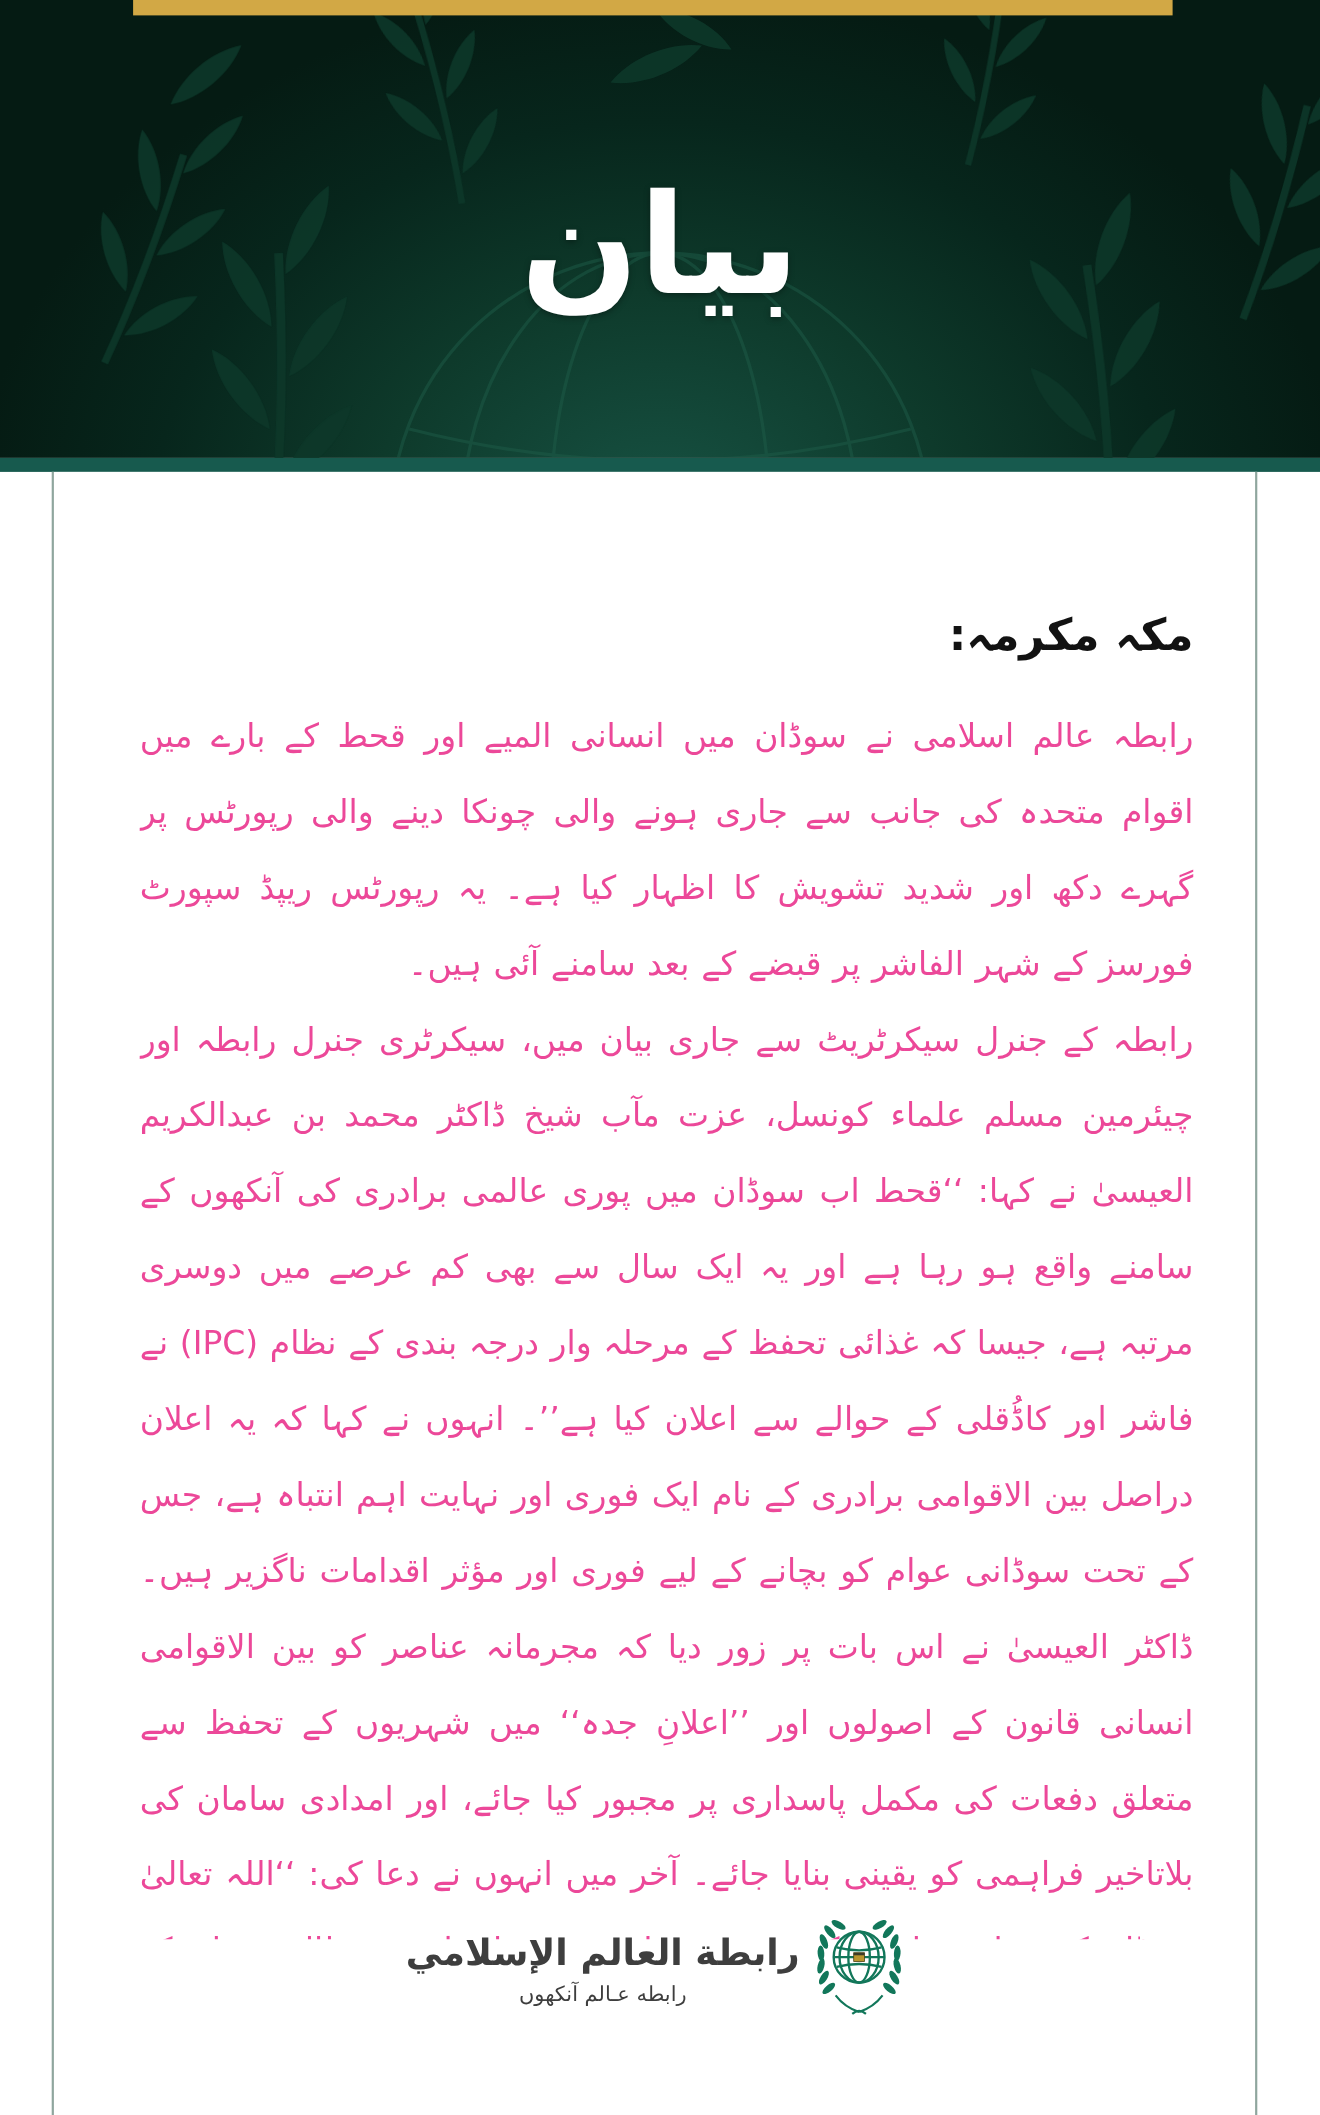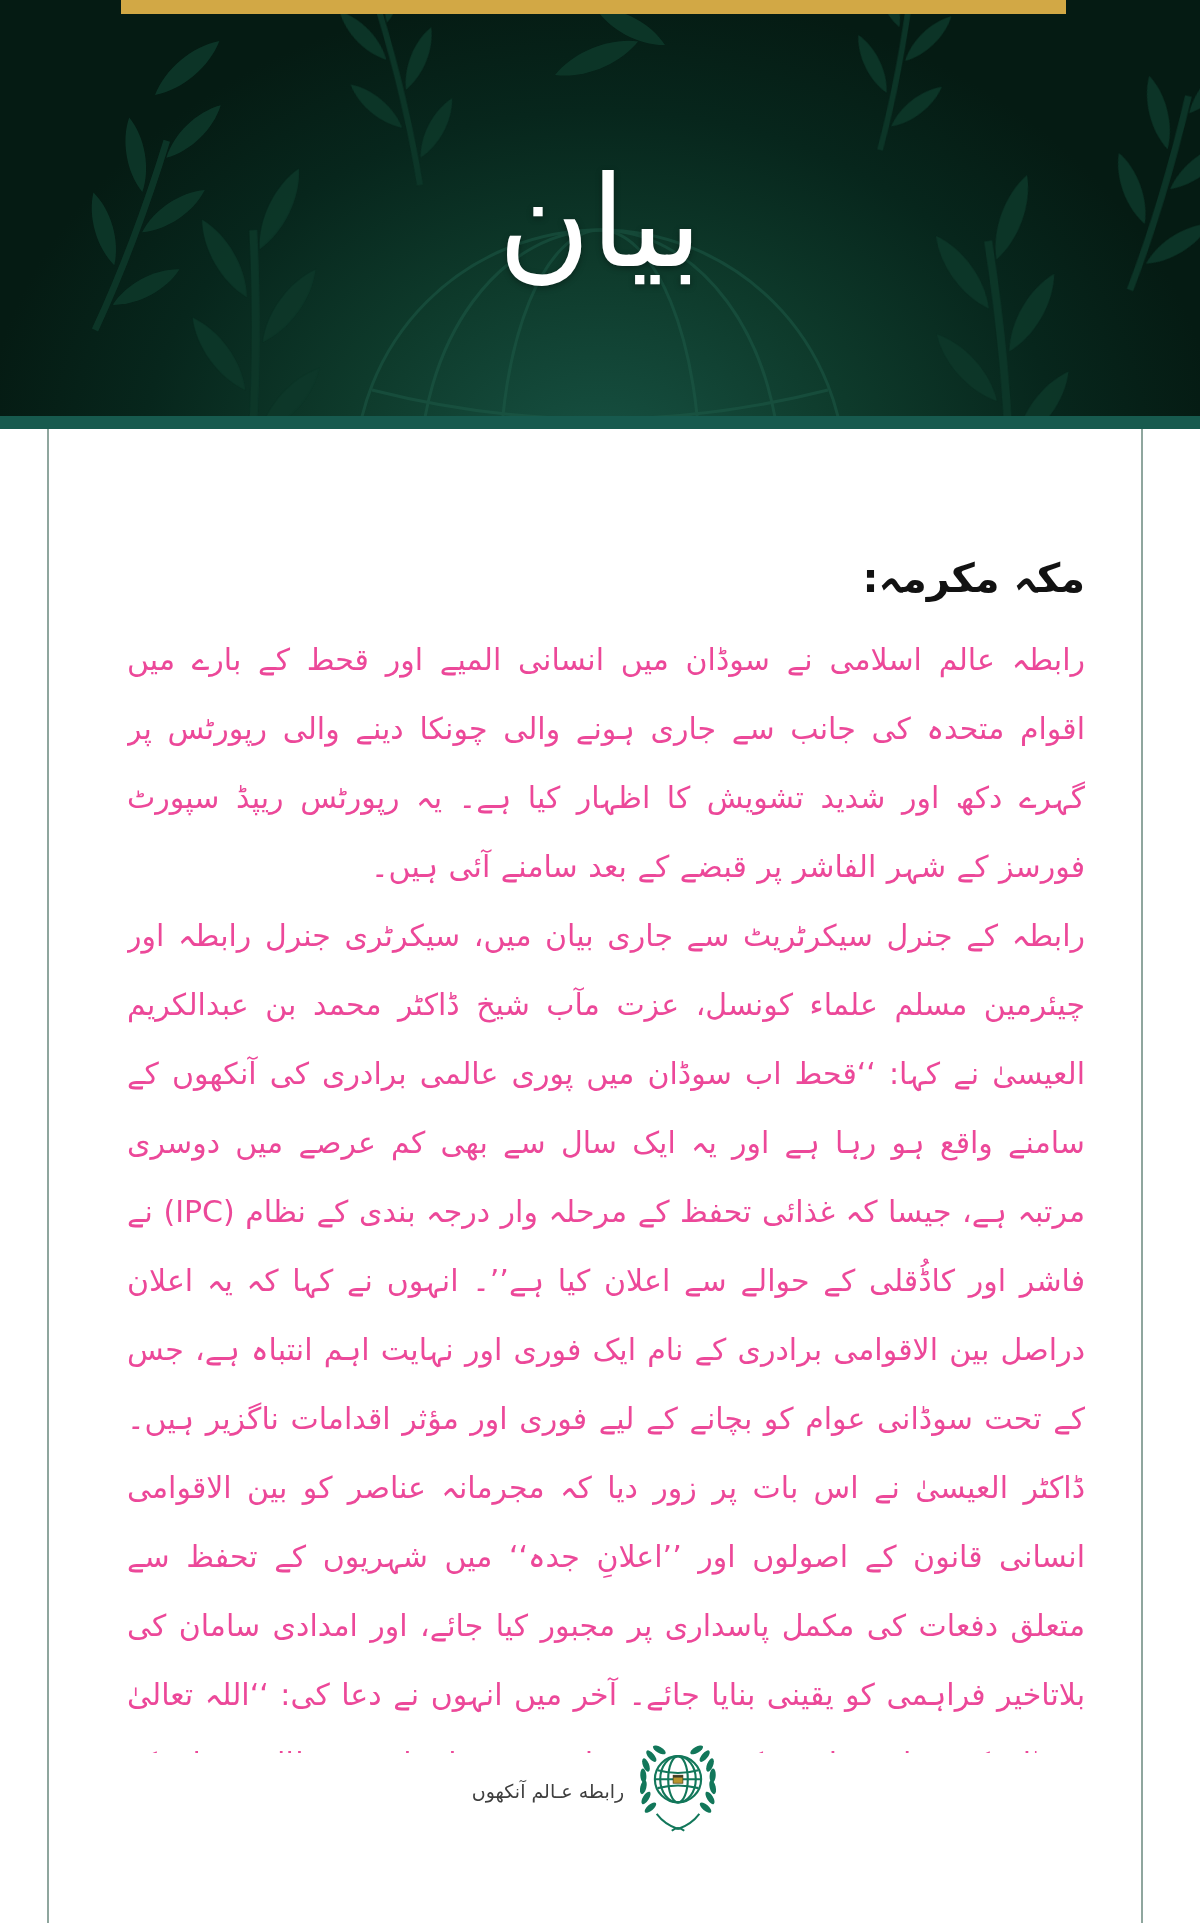--- a/index.html
+++ b/index.html
@@ -16,38 +16,38 @@
       radial-gradient(620px 480px at 50% 112%, #175243 0%, #0e3a2b 42%, #07261c 74%, #051b13 100%),
       #07241b;
   }
   .header-pattern { position:absolute; left:0; top:0; width:1200px; height:416px; display:block; }
   .gold-bar {
     position:absolute; top:0; left:121px; width:945px; height:14px;
     background:#d2a845; z-index:3;
   }
   .title {
     position:absolute; top:128px; left:0; right:0; margin:0; z-index:2;
-    text-align:center; color:#ffffff; font-weight:normal;
+    text-align:center; color:#ffffff; font-weight:bold;
     font-size:126px; line-height:190px;
     font-family:"DejaVu Sans", sans-serif;
     text-shadow:0 2px 6px rgba(0,0,0,.35);
   }
   .teal-band { width:1200px; height:13px; background:#175a4e; }
 
   
   .card {
     position:relative; box-sizing:border-box;
     margin-left:47px; margin-right:57px;
     width:1096px; height:1494px;
     border-left:2px solid #8fa69e; border-right:2px solid #8fa69e;
     background:#ffffff;
     padding:118px 56px 0 78px;
   }
   .location {
-    margin:0 0 16px 0;
+    margin:0 0 26px 0;
     font-size:40px; font-weight:600; color:#121212;
     text-align:right; line-height:62px;
   }
   .text-block { height:1128px; overflow:hidden; }
   .body-para {
     margin:0; padding:0;
     font-size:30px; color:#ec4899;
     line-height:69px;
     text-align:justify; text-align-last:right;
     word-spacing:1px;
@@ -114,20 +114,21 @@
 
     <h2 class="location">مکہ مکرمہ:</h2>
 
     <div class="text-block">
       <p class="body-para">رابطہ عالم اسلامی نے سوڈان میں انسانی المیے اور قحط کے بارے میں اقوام متحدہ کی جانب سے جاری ہونے والی چونکا دینے والی رپورٹس پر گہرے دکھ اور شدید تشویش کا اظہار کیا ہے۔ یہ رپورٹس ریپڈ سپورٹ فورسز کے شہر الفاشر پر قبضے کے بعد سامنے آئی ہیں۔</p>
       <p class="body-para">رابطہ کے جنرل سیکرٹریٹ سے جاری بیان میں، سیکرٹری جنرل رابطہ اور چیئرمین مسلم علماء کونسل، عزت مآب شیخ ڈاکٹر محمد بن عبدالکریم العیسیٰ نے کہا: ‘‘قحط اب سوڈان میں پوری عالمی برادری کی آنکھوں کے سامنے واقع ہو رہا ہے اور یہ ایک سال سے بھی کم عرصے میں دوسری مرتبہ ہے، جیسا کہ غذائی تحفظ کے مرحلہ وار درجہ بندی کے نظام (IPC) نے فاشر اور کاڈُقلی کے حوالے سے اعلان کیا ہے’’۔ انہوں نے کہا کہ یہ اعلان دراصل بین الاقوامی برادری کے نام ایک فوری اور نہایت اہم انتباہ ہے، جس کے تحت سوڈانی عوام کو بچانے کے لیے فوری اور مؤثر اقدامات ناگزیر ہیں۔ ڈاکٹر العیسیٰ نے اس بات پر زور دیا کہ مجرمانہ عناصر کو بین الاقوامی انسانی قانون کے اصولوں اور ’’اعلانِ جدہ‘‘ میں شہریوں کے تحفظ سے متعلق دفعات کی مکمل پاسداری پر مجبور کیا جائے، اور امدادی سامان کی بلاتاخیر فراہمی کو یقینی بنایا جائے۔ آخر میں انہوں نے دعا کی: ‘‘اللہ تعالیٰ سوڈان کے ہمارے بھائیوں کی مصیبت جلد دور فرمائے اور ہر ظالم و جابر کو رسوا کرے’’۔</p>
     </div>
 
     <div class="footer-logo">
       <div class="logo-text">
+        <div class="logo-arabic">رابطة العالم الإسلامي</div>
         <div class="logo-urdu">رابطه عـالم آنکھوں</div>
       </div>
       <svg class="emblem" viewBox="0 0 90 98" xmlns="http://www.w3.org/2000/svg" aria-hidden="true">
         <defs>
           <ellipse id="wleaf" rx="3.4" ry="8"></ellipse>
         </defs>
         <g fill="#12775a" stroke="none">
           <use href="#wleaf" transform="translate(14 70) rotate(50)"></use>
           <use href="#wleaf" transform="translate(9 59) rotate(32)"></use>
           <use href="#wleaf" transform="translate(6 47) rotate(14)"></use>

